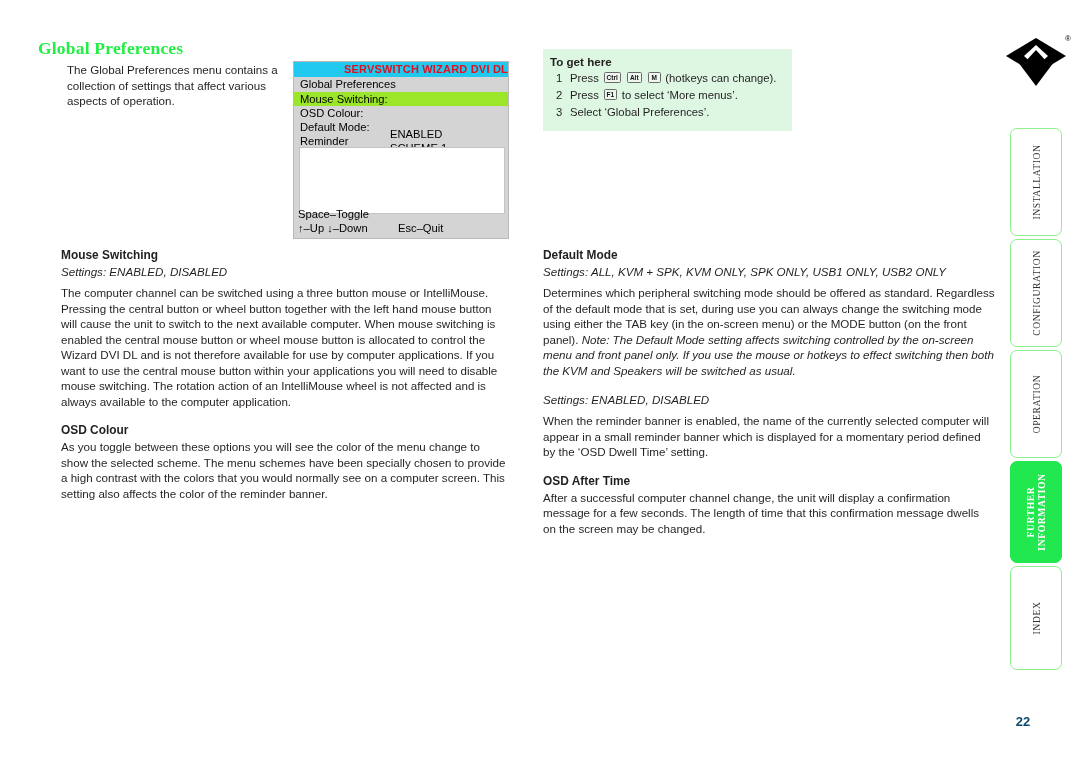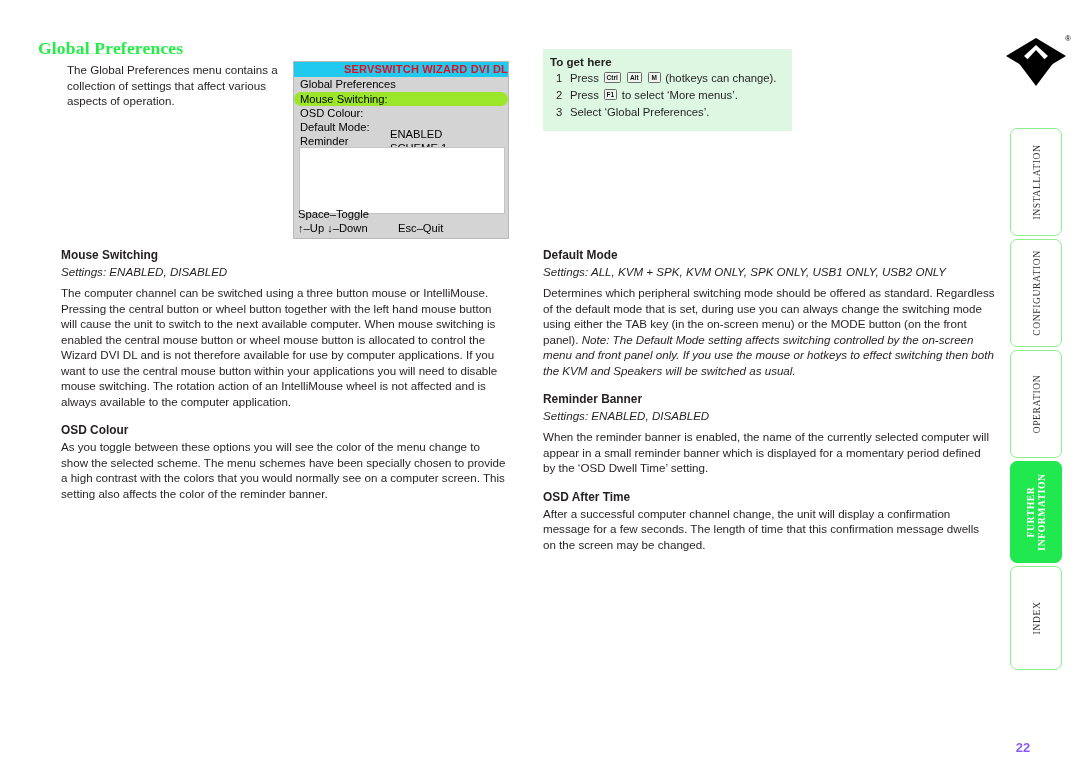--- a/index.html
+++ b/index.html
@@ -69,21 +69,20 @@
     padding: 1px 0 0 6px;
     font-size: 11.2px;
     line-height: 13.5px;
   }
   .osd-row {
     display: flex;
     padding-left: 6px;
     line-height: 14px;
     height: 14px;
     font-size: 11.2px;
-    border-radius: 7px;
   }
   .osd-row.hl { background: #9ce62a; }
   .osd-row .k { width: 90px; }
   .osd-row .v { flex: 1; margin-top: 35px; }
   #osd-blank {
     position: absolute; left: 5px; top: 85px;
     width: 206px; height: 67px;
     background: #ffffff;
     border: 1px solid #c4c4c4;
   }
@@ -197,26 +196,26 @@
     line-height: 10.5px;
   }
   .tab.h1 { height: 108px; }
   .tab.h2 { height: 108px; }
   .tab.h3 { height: 108px; }
   .tab.h4 { height: 102px; }
   .tab.h5 { height: 104px; }
 
   
   #pagenum {
-    position: absolute; left: 1008px; top: 740px;
+    position: absolute; left: 1008px; top: 714px;
     width: 30px;
     text-align: center;
     font-size: 13px;
     font-weight: bold;
-    color: #8b5cf6;
+    color: #0c4a6e;
   }
 </style>
 </head>
 <body>
 
 <div id="page">
 
   <div id="logo">
     <svg width="66" height="52" viewBox="0 0 66 52" xmlns="http://www.w3.org/2000/svg" aria-hidden="true">
       <polygon points="33,2 63,20 33,38 3,20" fill="#000"></polygon>
@@ -296,21 +295,20 @@
       </div>
     </div>
 
   <div class="col" id="col-right">
       <div class="block">
         <div class="sec-head">Default Mode</div>
         <div class="sec-settings">Settings: ALL, KVM + SPK, KVM ONLY, SPK ONLY, USB1 ONLY, USB2 ONLY</div>
         <p class="sec-body"><span>Determines which peripheral switching mode should be offered as standard. Regardless of the default mode that is set, during use you can always change the switching mode using either the TAB key (in the on-screen menu) or the MODE button (on the front panel). </span><em>Note: The Default Mode setting affects switching controlled by the on-screen menu and front panel only. If you use the mouse or hotkeys to effect switching then both the KVM and Speakers will be switched as usual.</em></p>
       </div>
       <div class="block">
-        <div class="sec-head">Reminder Banner</div>
         <div class="sec-settings">Settings: ENABLED, DISABLED</div>
         <p class="sec-body">When the reminder banner is enabled, the name of the currently selected computer will appear in a small reminder banner which is displayed for a momentary period defined by the ‘OSD Dwell Time’ setting.</p>
       </div>
       <div class="block">
         <div class="sec-head">OSD After Time</div>
         <p class="sec-body">After a successful computer channel change, the unit will display a confirmation message for a few seconds. The length of time that this confirmation message dwells on the screen may be changed.</p>
       </div>
     </div>
 
   <div id="tabs">

